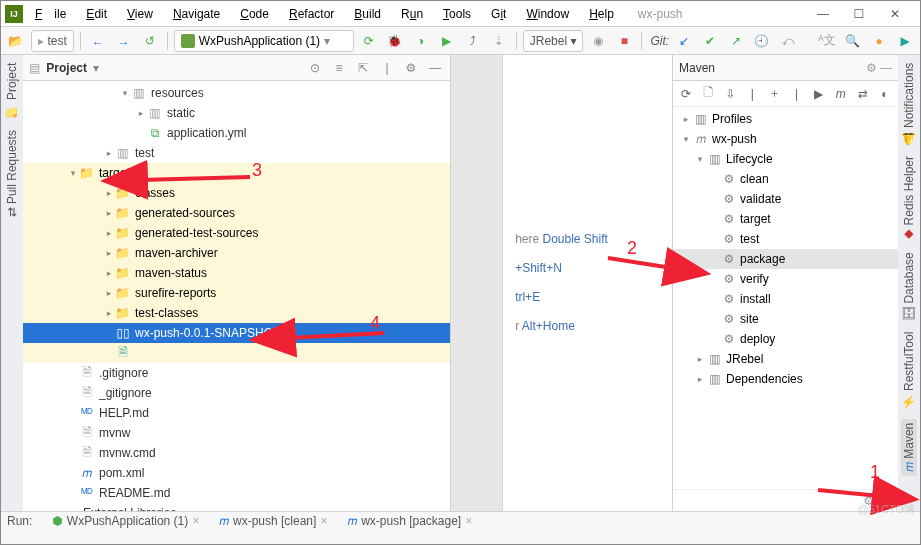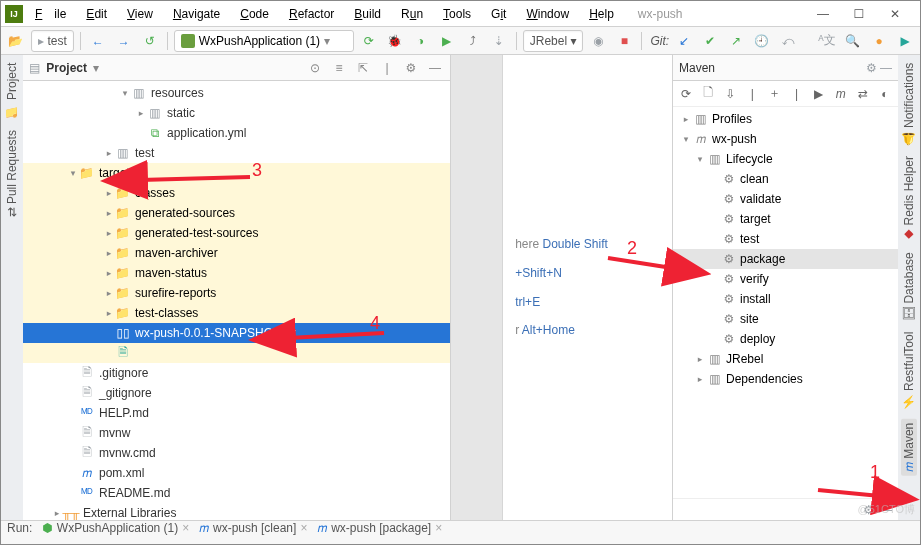--- a/index.html
+++ b/index.html
@@ -69,21 +69,21 @@
 .mvntb .mb{width:20px;height:20px;display:flex;align-items:center;justify-content:center;color:#666;}
 .mvntree{flex:1;overflow:auto;padding:2px 0;}
 .mrow{display:flex;align-items:center;height:20px;white-space:nowrap;}
 .mrow .arrow{width:14px;display:inline-flex;justify-content:center;color:#8a8a8a;font-size:9px;}
 .mrow .icon{width:16px;display:inline-flex;align-items:center;justify-content:center;margin-right:3px;color:#888;}
 .gear{color:#9aa0a6;}
 .mi0{padding-left:6px;} .mi1{padding-left:20px;} .mi3{padding-left:48px;}
 .mrow.sel{background:#e4e4e4;}
 
 
-.runbar{height:24px;border-top:1px solid #d1d1d1;background:#f7f7f7;display:flex;align-items:flex-start;padding:0 6px;gap:10px;color:#555;}
+.runbar{height:24px;border-top:1px solid #d1d1d1;background:#f7f7f7;display:flex;align-items:flex-end;padding:16px 6px;gap:20px;color:#555;}
 .runbar .label{color:#555;}
 .tabchip{display:flex;align-items:center;gap:4px;}
 .tabchip .x{color:#aaa;}
 
 
 .annot{position:absolute;pointer-events:none;}
 .num{color:#e23; font-size:18px; font-family:Arial;}
 svg.arrow-svg{position:absolute;overflow:visible;}
 
 

